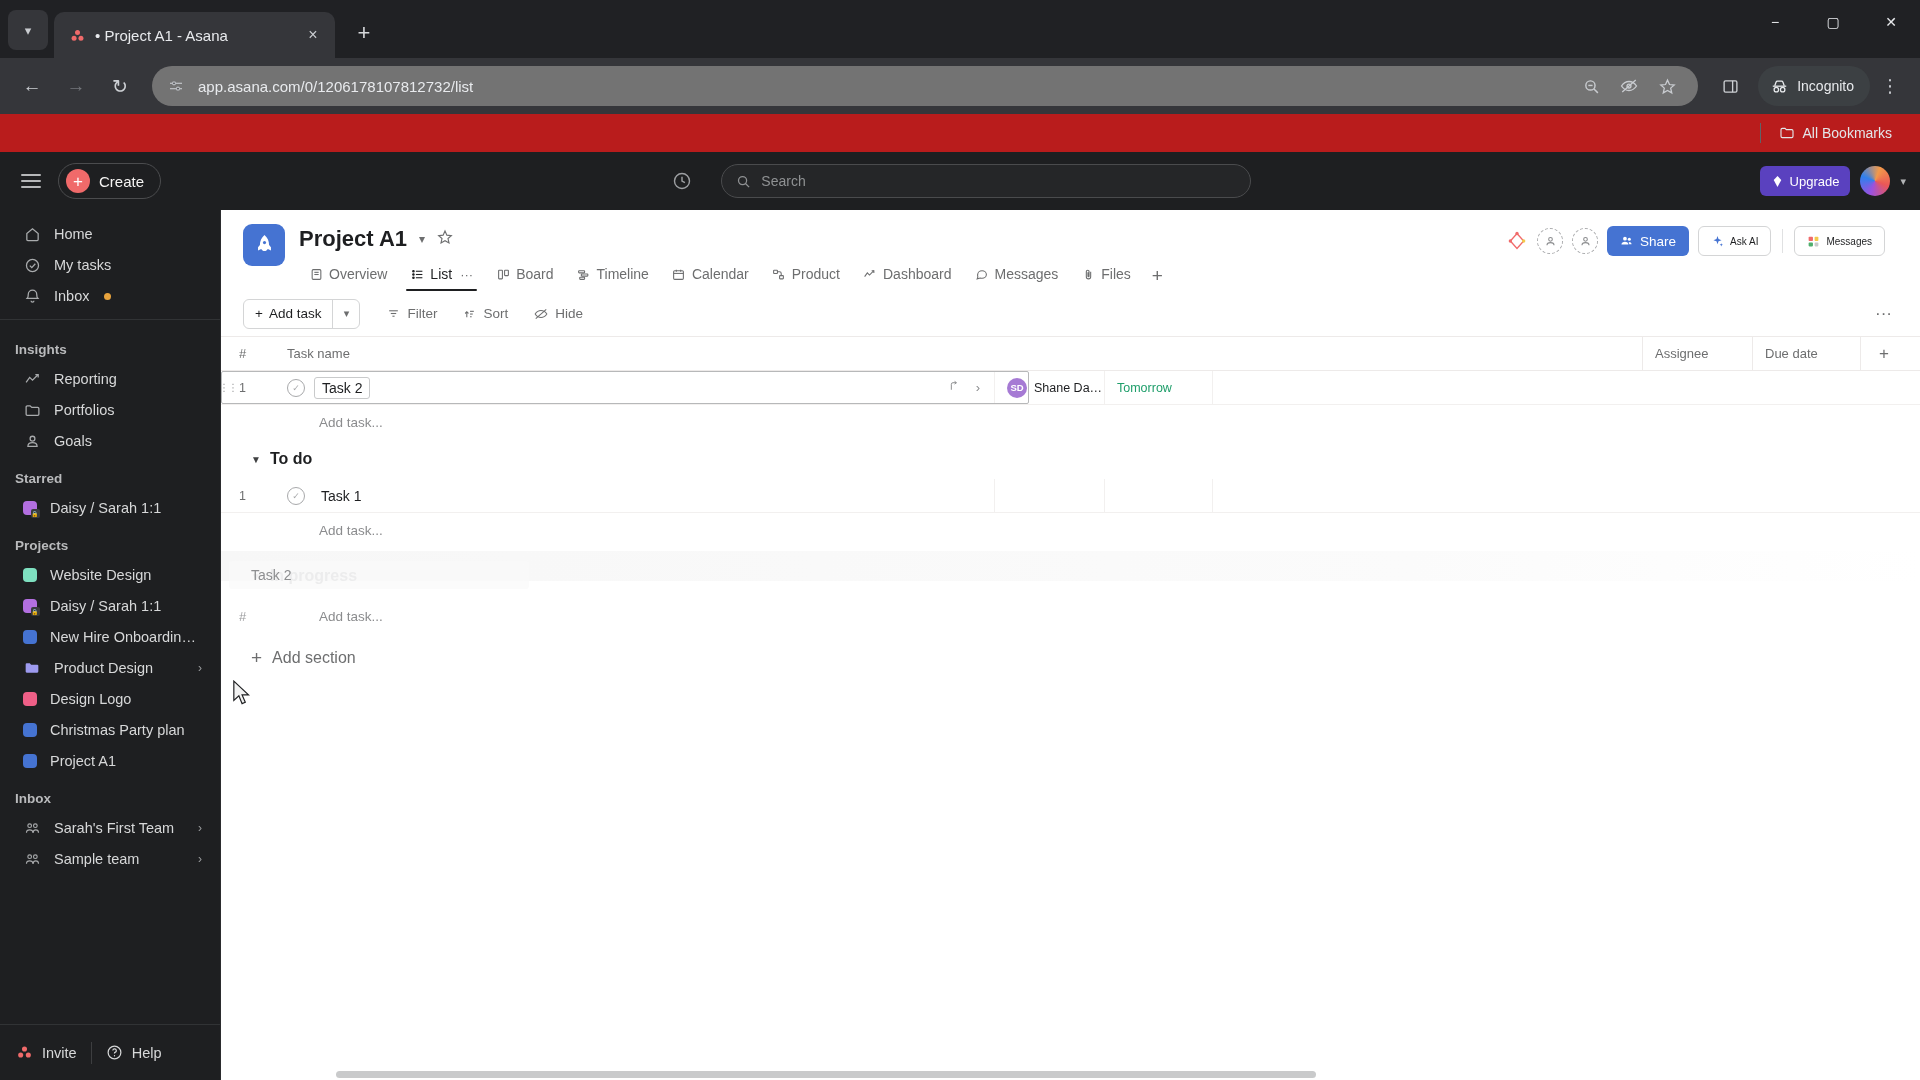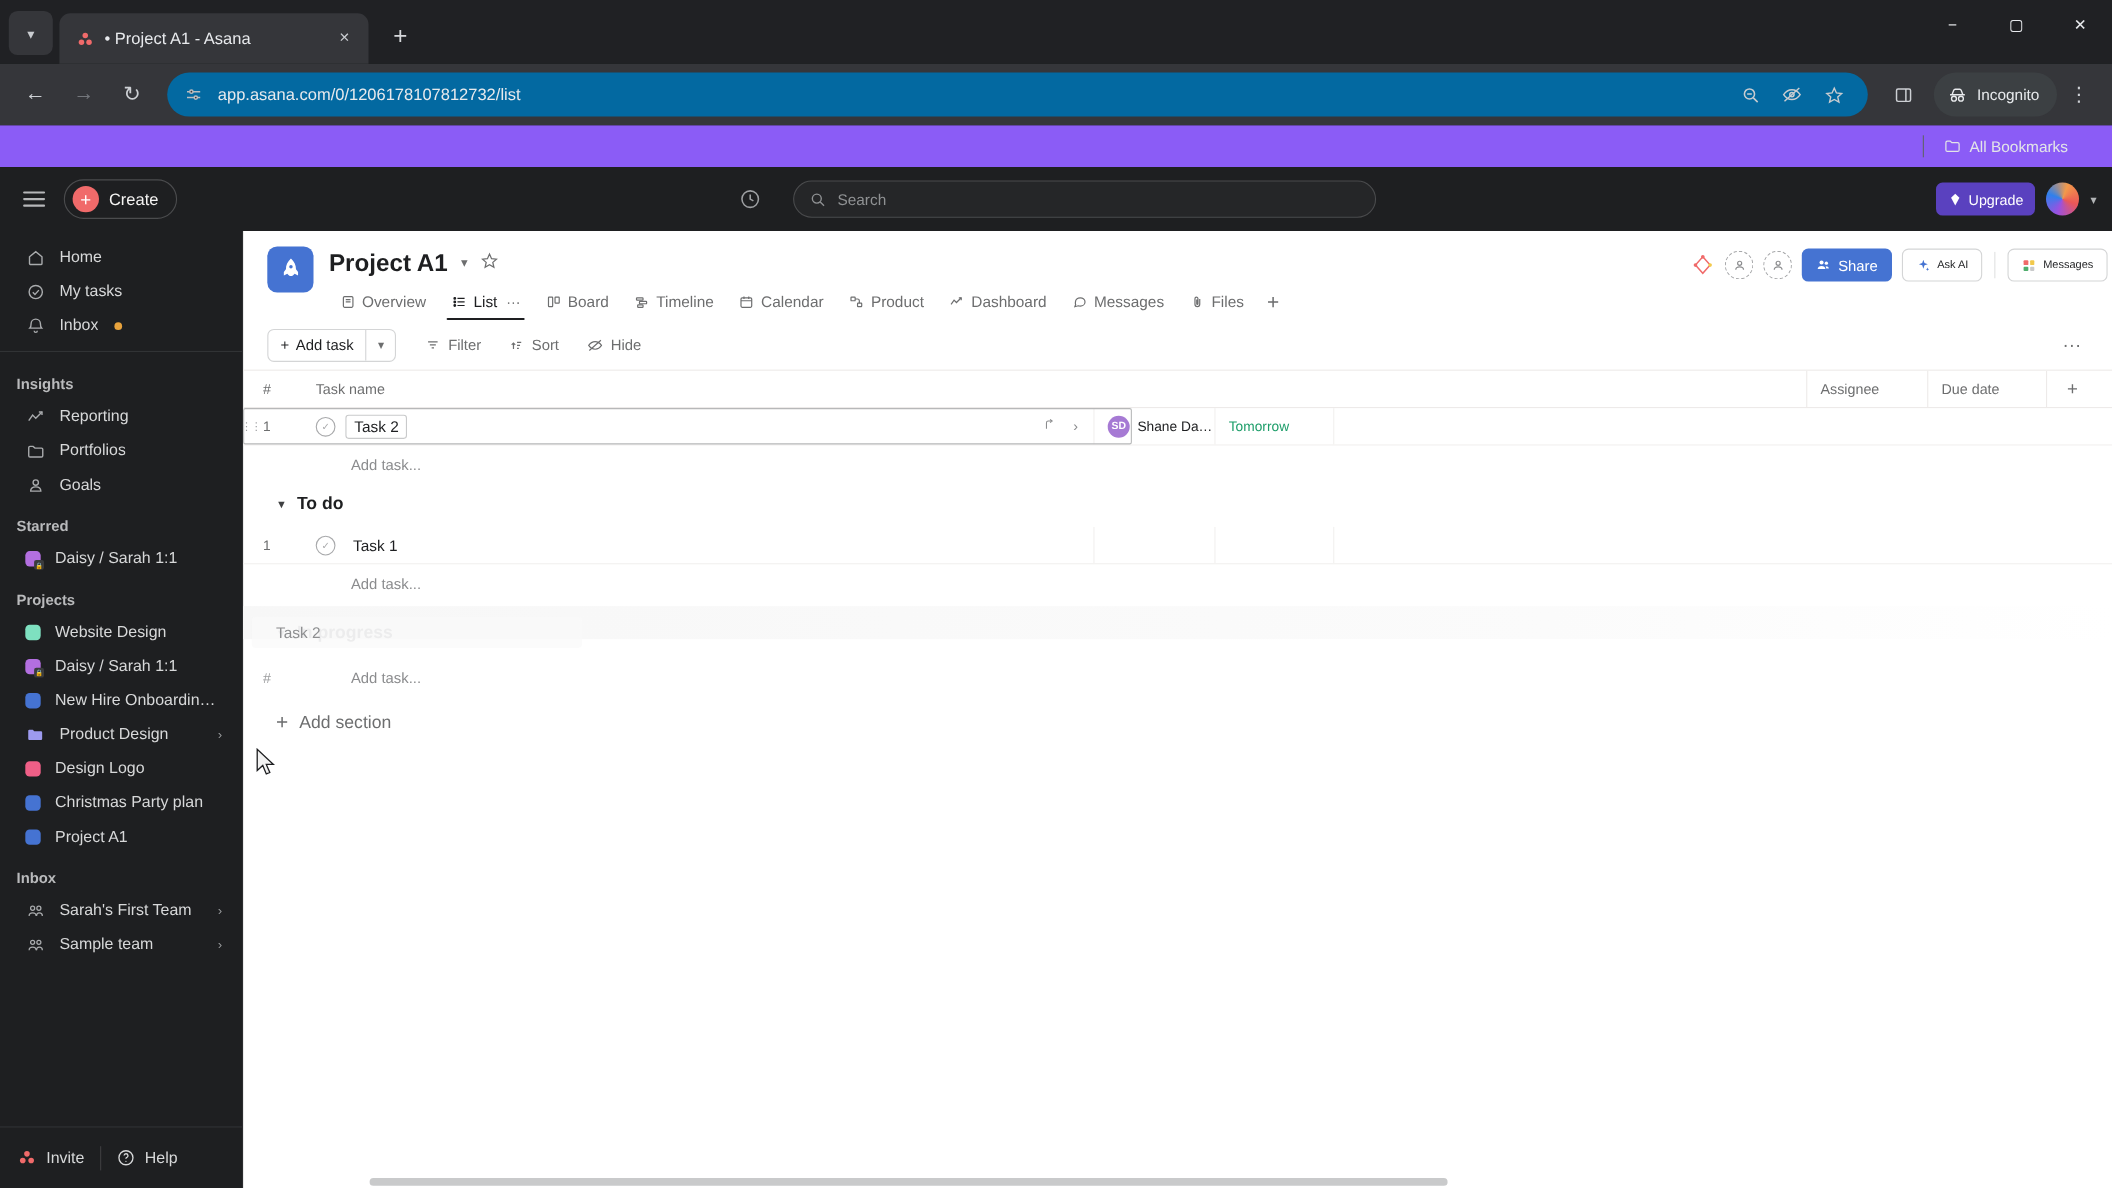--- a/index.html
+++ b/index.html
@@ -28,33 +28,33 @@
   .tab-title { color:#e8eaed; font-size:15px; white-space:nowrap; overflow:hidden; text-overflow:ellipsis; flex:1; }
   .tab-close { width:24px; height:24px; border-radius:50%; display:flex; align-items:center; justify-content:center; color:#c9ccd0; font-size:16px; }
   .new-tab { width:34px; height:34px; margin:0 0 8px 12px; border-radius:50%; display:flex; align-items:center; justify-content:center; color:#d5d7da; font-size:22px; font-weight:300;}
   .win-controls { margin-left:auto; display:flex; align-items:flex-start; height:58px; }
   .win-btn { width:58px; height:44px; display:flex; align-items:center; justify-content:center; color:#e8eaed; font-size:14px; }
 
   .toolbar { height:56px; background:#35363a; display:flex; align-items:center; padding:0 12px; gap:4px; }
   .nav-btn { width:40px; height:40px; border-radius:50%; display:flex; align-items:center; justify-content:center; color:#cdd0d4; font-size:19px; }
   .nav-btn.disabled { color:#74777c; }
   .omnibox {
-    flex:1; height:40px; background:#0369a1; border-radius:20px; display:flex; align-items:center;
+    flex:1; height:40px; background:#737373; border-radius:20px; display:flex; align-items:center;
     padding:0 14px; gap:12px; margin:0 8px; min-width:0;
   }
   .omni-icon { width:20px; height:20px; display:flex; align-items:center; justify-content:center; color:#b9bcc0; }
   .omni-url { color:#e8eaed; font-size:15px; white-space:nowrap; overflow:hidden; text-overflow:ellipsis; flex:1;}
   .omni-actions { display:flex; align-items:center; gap:4px; }
   .omni-act { width:34px; height:34px; border-radius:50%; display:flex; align-items:center; justify-content:center; color:#c9ccd0;}
   .tb-right { display:flex; align-items:center; gap:2px; }
   .side-panel-btn { width:40px; height:40px; border-radius:50%; display:flex; align-items:center; justify-content:center; color:#cdd0d4;}
   .incognito-pill { height:40px; border-radius:20px; background:#3c4043; display:flex; align-items:center; gap:8px; padding:0 16px 0 12px; color:#e8eaed; font-size:14px; margin-left:6px;}
   .kebab { width:36px; height:40px; display:flex; align-items:center; justify-content:center; color:#cdd0d4; font-size:18px; letter-spacing:0; }
 
-  .bookmarks { height:38px; background:#8b5cf6; display:flex; align-items:center; justify-content:flex-end; padding-right:32px; gap:10px;}
+  .bookmarks { height:38px; background:#b91c1c; display:flex; align-items:center; justify-content:flex-end; padding-right:20px; gap:10px;}
   .bm-divider { width:1px; height:20px; background:#5f6368; }
   .bm-item { display:flex; align-items:center; gap:8px; color:#e3e5e8; font-size:14px; padding:4px 8px; border-radius:6px;}
 
   
   .app { flex:1; display:flex; background:#1e1f21; min-height:0; position:relative; }
 
   
   .asana-top { position:absolute; top:0; left:0; right:0; height:58px; background:#1e1f21; display:flex; align-items:center; padding:0 14px; z-index:5;}
   .hamburger { width:34px; height:34px; display:flex; flex-direction:column; justify-content:center; gap:4px; padding:0 7px;}
   .hamburger i { display:block; height:2px; background:#b6b7b9; border-radius:1px; }
@@ -101,21 +101,21 @@
   .proj-caret { color:#6d6e6f; font-size:12px;}
   .proj-star { color:#6d6e6f; font-size:16px;}
   .tabs { display:flex; align-items:center; gap:3px; margin-top:6px;}
   .tab-item { display:flex; align-items:center; gap:6px; padding:6px 10px 9px 10px; color:#6d6e6f; font-size:14px; position:relative; white-space:nowrap;}
   .tab-item.active { color:#1e1f21; }
   .tab-item.active::after { content:""; position:absolute; left:6px; right:6px; bottom:0; height:2px; background:#1e1f21; border-radius:1px;}
   .tab-ic { width:14px; height:14px; display:flex; align-items:center; justify-content:center; font-size:12px;}
   .tab-dots { color:#6d6e6f; font-size:13px; margin-left:2px;}
   .tab-plus { color:#6d6e6f; font-size:19px; padding:4px 8px; font-weight:300;}
 
-  .header-right { position:absolute; right:4px; top:16px; display:flex; align-items:center; gap:9px;}
+  .header-right { position:absolute; right:35px; top:16px; display:flex; align-items:center; gap:9px;}
   .mini-logo { width:22px; height:22px; display:flex; align-items:center; justify-content:center;}
   .av-dashed { width:26px; height:26px; border-radius:50%; border:1.4px dashed #a8a9ab; display:flex; align-items:center; justify-content:center; color:#8b8c8e; font-size:12px;}
   .share-btn { height:30px; background:#4573d2; color:#fff; border-radius:6px; display:flex; align-items:center; gap:6px; padding:0 13px; font-size:13.5px;}
   .ghost-btn { height:30px; border:1px solid #d4d5d6; border-radius:6px; display:flex; align-items:center; gap:6px; padding:0 12px; font-size:10px; color:#1e1f21; background:#fff;}
   .hr-div { width:1px; height:24px; background:#e0e1e2; margin:0 2px;}
 
   .toolbar2 { height:46px; border-bottom:1px solid #edeae9; display:flex; align-items:center; padding:0 22px; gap:4px;}
   .addtask-group { display:flex; height:30px; border:1px solid #d4d5d6; border-radius:6px; overflow:hidden; margin-right:12px;}
   .addtask-main { display:flex; align-items:center; gap:6px; padding:0 11px; font-size:13.5px; color:#1e1f21;}
   .addtask-caret { width:27px; border-left:1px solid #d4d5d6; display:flex; align-items:center; justify-content:center; color:#6d6e6f; font-size:11px;}

